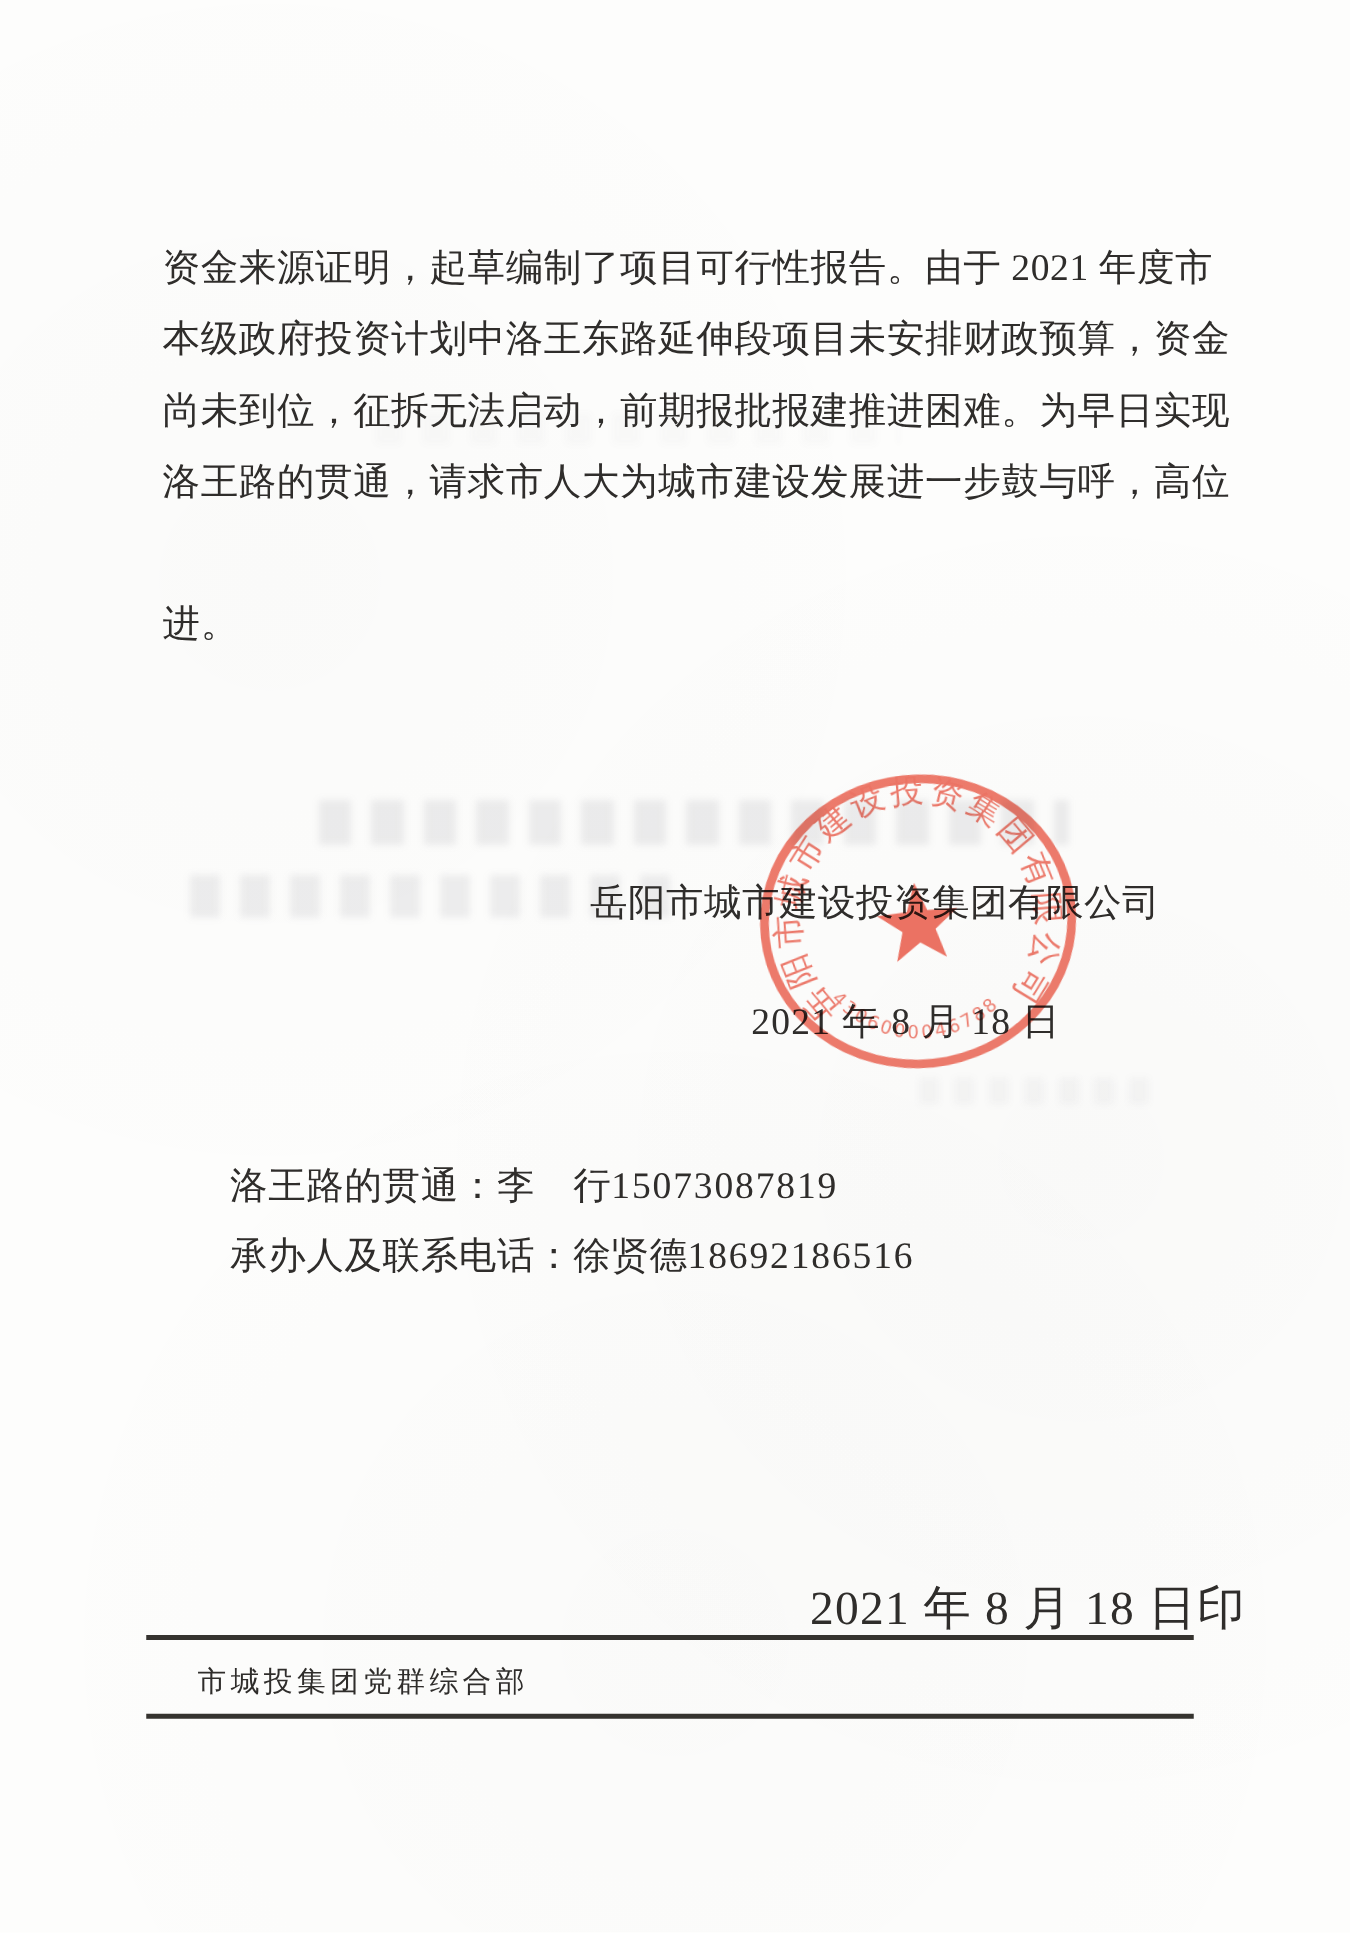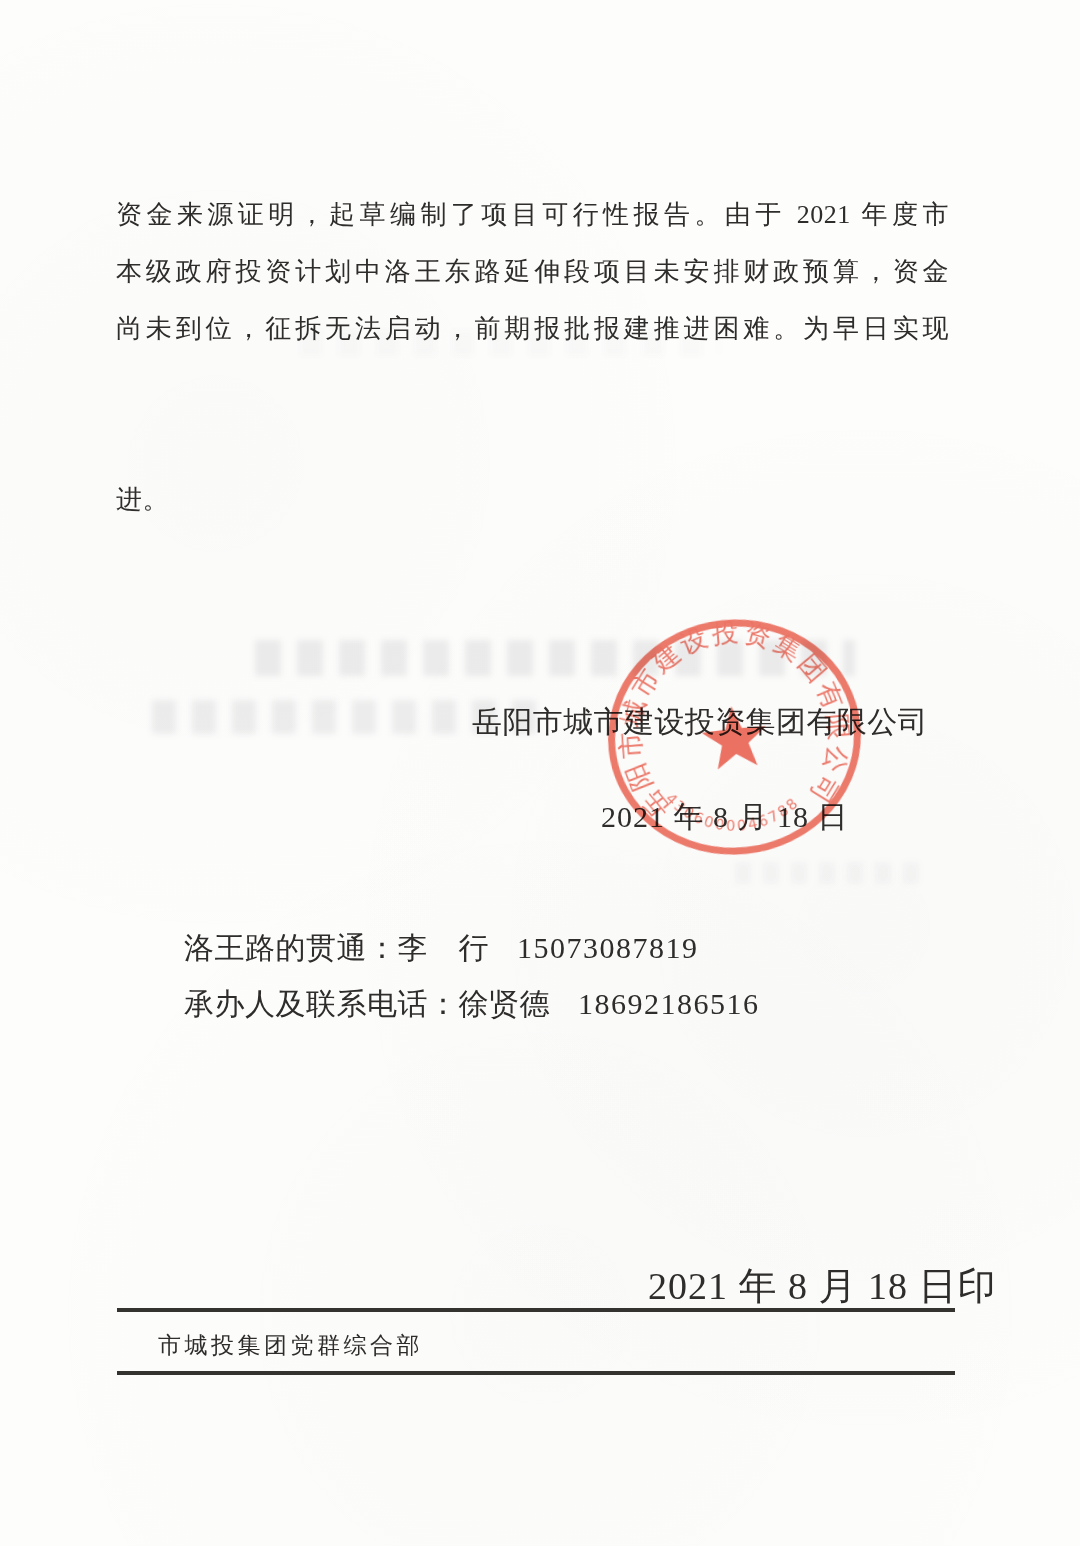--- a/index.html
+++ b/index.html
@@ -13,22 +13,22 @@
   
   .paper-noise{
     position:absolute;inset:0;
     background:
       radial-gradient(circle at 20% 30%, rgba(0,0,0,0.012), transparent 40%),
       radial-gradient(circle at 80% 60%, rgba(0,0,0,0.015), transparent 45%),
       radial-gradient(circle at 50% 85%, rgba(0,0,0,0.01), transparent 40%);
   }
   
   .bline{
-    position:absolute;left:116px;width:833px;height:40px;
-    font-size:26px;line-height:36px;letter-spacing:0.5px;
+    position:absolute;left:130px;width:833px;height:40px;
+    font-size:30px;line-height:36px;letter-spacing:0.5px;
     text-align:justify;text-align-last:justify;
     white-space:nowrap;
   }
   .bline.short{text-align:left;text-align-last:left;}
   .l1{top:197px}.l2{top:254px}.l3{top:311px}.l4{top:368px}.l5{top:425px}.l6{top:482px}
   .thanks{
     position:absolute;left:183px;top:539px;font-size:30px;line-height:36px;
     letter-spacing:0.5px;white-space:nowrap;
   }
   
@@ -47,21 +47,21 @@
     transform:rotate(-6deg);
     filter:blur(0.3px);
   }
   
   .contact{
     position:absolute;font-size:30px;letter-spacing:0.5px;white-space:nowrap;
   }
   .c1{left:184px;top:928px}
   .c2{left:184px;top:984px}
   .c3{left:462px;top:1040px}
-  .phone{margin-left:28px;letter-spacing:1.5px;}
+  .phone{letter-spacing:1.5px;}
   
   .rule{
     position:absolute;left:117px;width:838px;height:4px;background:#35332f;
   }
   .rule.top{top:1308px}
   .rule.bottom{top:1371px}
   .footer-dept{
     position:absolute;left:158px;top:1330px;font-size:23px;letter-spacing:3.5px;
     white-space:nowrap;
   }
@@ -99,20 +99,21 @@
   <div class="paper-noise"></div>
 
   <div class="ghost g4"></div>
   <div class="ghost g1"></div>
   <div class="ghost g2"></div>
   <div class="ghost g3"></div>
 
   <div class="bline l1">资金来源证明，起草编制了项目可行性报告。由于 2021 年度市</div>
   <div class="bline l2">本级政府投资计划中洛王东路延伸段项目未安排财政预算，资金</div>
   <div class="bline l3">尚未到位，征拆无法启动，前期报批报建推进困难。为早日实现</div>
+  <div class="bline l4">洛王路的贯通，请求市人大为城市建设发展进一步鼓与呼，高位</div>
   <div class="bline l6 short">进。</div>
 
   <div class="sig-company">岳阳市城市建设投资集团有限公司</div>
   <div class="sig-date">2021 年 8 月 18 日</div>
 
   <svg class="seal" viewBox="0 0 320 310" xmlns="http://www.w3.org/2000/svg">
     <defs>
       <path id="ringPath" d="M 93,217 A 95,95 0 1 1 227,217" fill="none"></path>
       <path id="serialPath" d="M 80,198 A 93,93 0 0 0 240,198" fill="none"></path>
     </defs>

